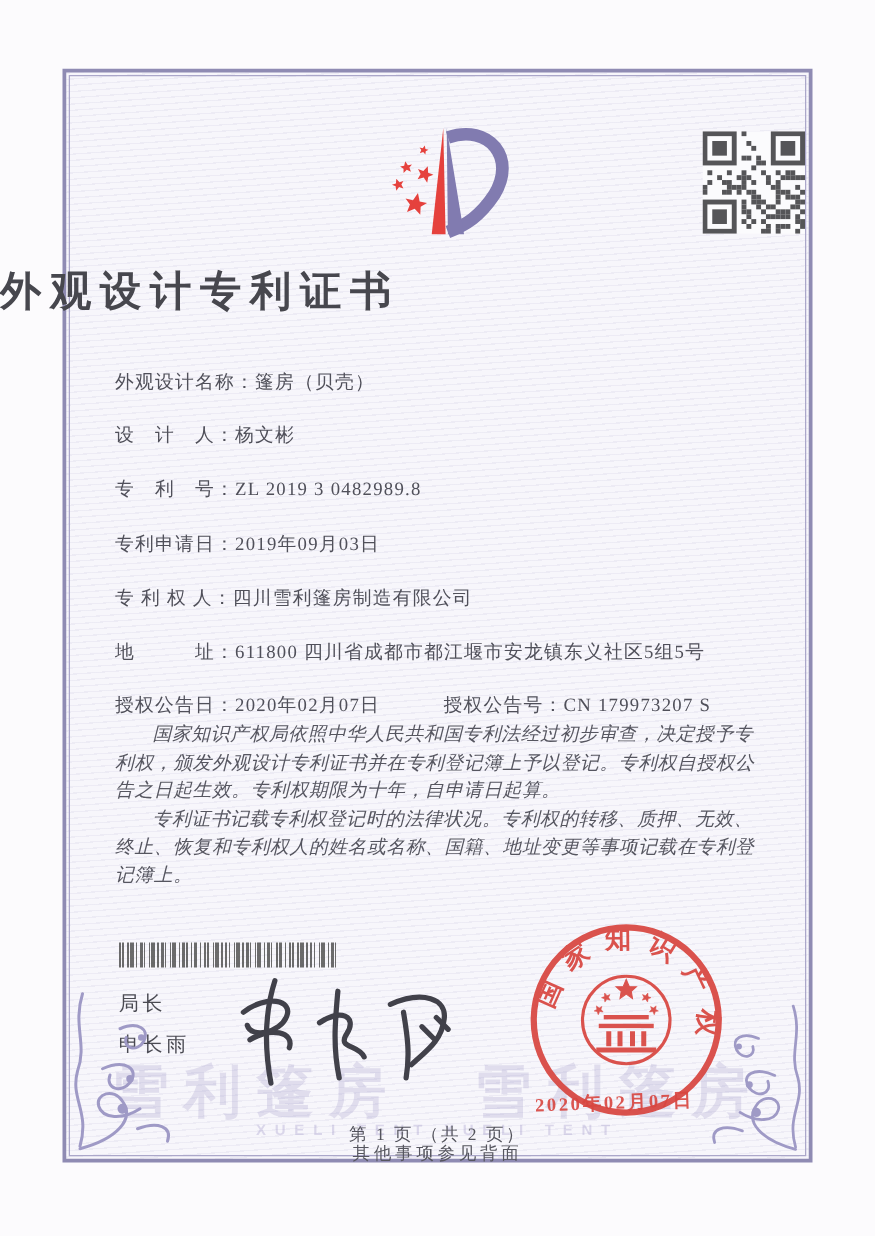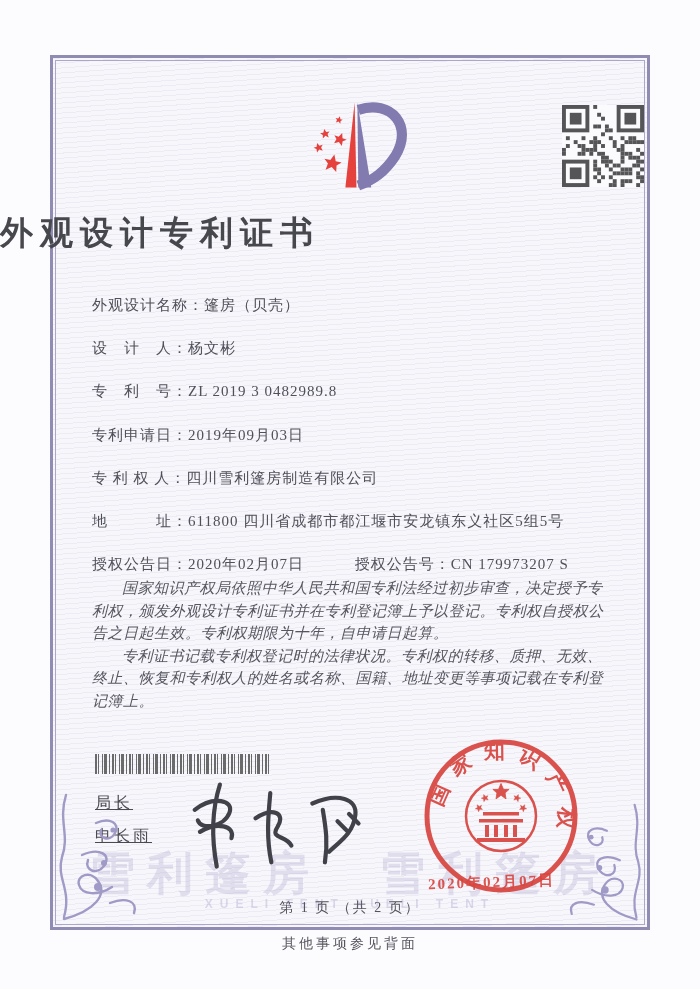--- a/index.html
+++ b/index.html
@@ -43,42 +43,42 @@
   .barcode{
     position:absolute;left:95px;top:754px;width:176px;height:20px;opacity:.82;
     background:repeating-linear-gradient(90deg,
       #4c4c4c 0 2px, transparent 2px 3px,
       #4c4c4c 3px 4px, transparent 4px 7px,
       #4c4c4c 7px 8px, transparent 8px 9px,
       #4c4c4c 9px 12px, transparent 12px 14px,
       #4c4c4c 14px 15px, transparent 15px 17px);
   }
   
-  .director{position:absolute;left:95px;top:793px;font-size:16px;letter-spacing:3px;color:#4a4a52;text-decoration:underline;}
+  .director{position:absolute;left:95px;top:793px;font-size:16px;letter-spacing:3px;color:#4a4a52;}
   .director .name{margin-top:12px;}
   .sig{position:absolute;left:180px;top:772px;width:210px;height:105px;}
   
   .seal{position:absolute;left:421px;top:736px;width:160px;height:160px;opacity:.92;}
   .seal-date{
     position:absolute;left:428px;top:873px;font-size:15px;font-weight:700;
     letter-spacing:2px;color:#d8453f;transform:rotate(-2deg);opacity:.9;
   }
   
   .wm{position:absolute;left:0;right:0;top:843px;text-align:center;z-index:0;pointer-events:none;}
   .wm .cn{
     font-size:46px;font-weight:700;letter-spacing:12px;
     color:rgba(134,125,186,.20);white-space:nowrap;
   }
   .wm .en{
     margin-top:-8px;font-size:12px;letter-spacing:7px;font-weight:700;
     color:rgba(134,125,186,.26);font-family:"Liberation Sans",sans-serif;
   }
   
   .page-no{position:absolute;left:0;right:0;top:899px;text-align:center;font-size:14px;letter-spacing:2px;color:#53535c;}
-  .back-note{position:absolute;left:0;right:0;top:935px;text-align:center;font-size:14px;letter-spacing:3px;color:#56565f;}
+  .back-note{position:absolute;left:0;right:0;top:914px;text-align:center;font-size:14px;letter-spacing:3px;color:#56565f;}
   
   .orn-l{position:absolute;left:52px;top:793px;width:118px;height:133px;}
   .orn-r{position:absolute;left:538px;top:803px;width:110px;height:123px;transform:scaleX(-1);}
   .z2{z-index:2;} .z3{z-index:3;}
 </style>
 </head>
 <body>
 
 <div class="sheet">
 

